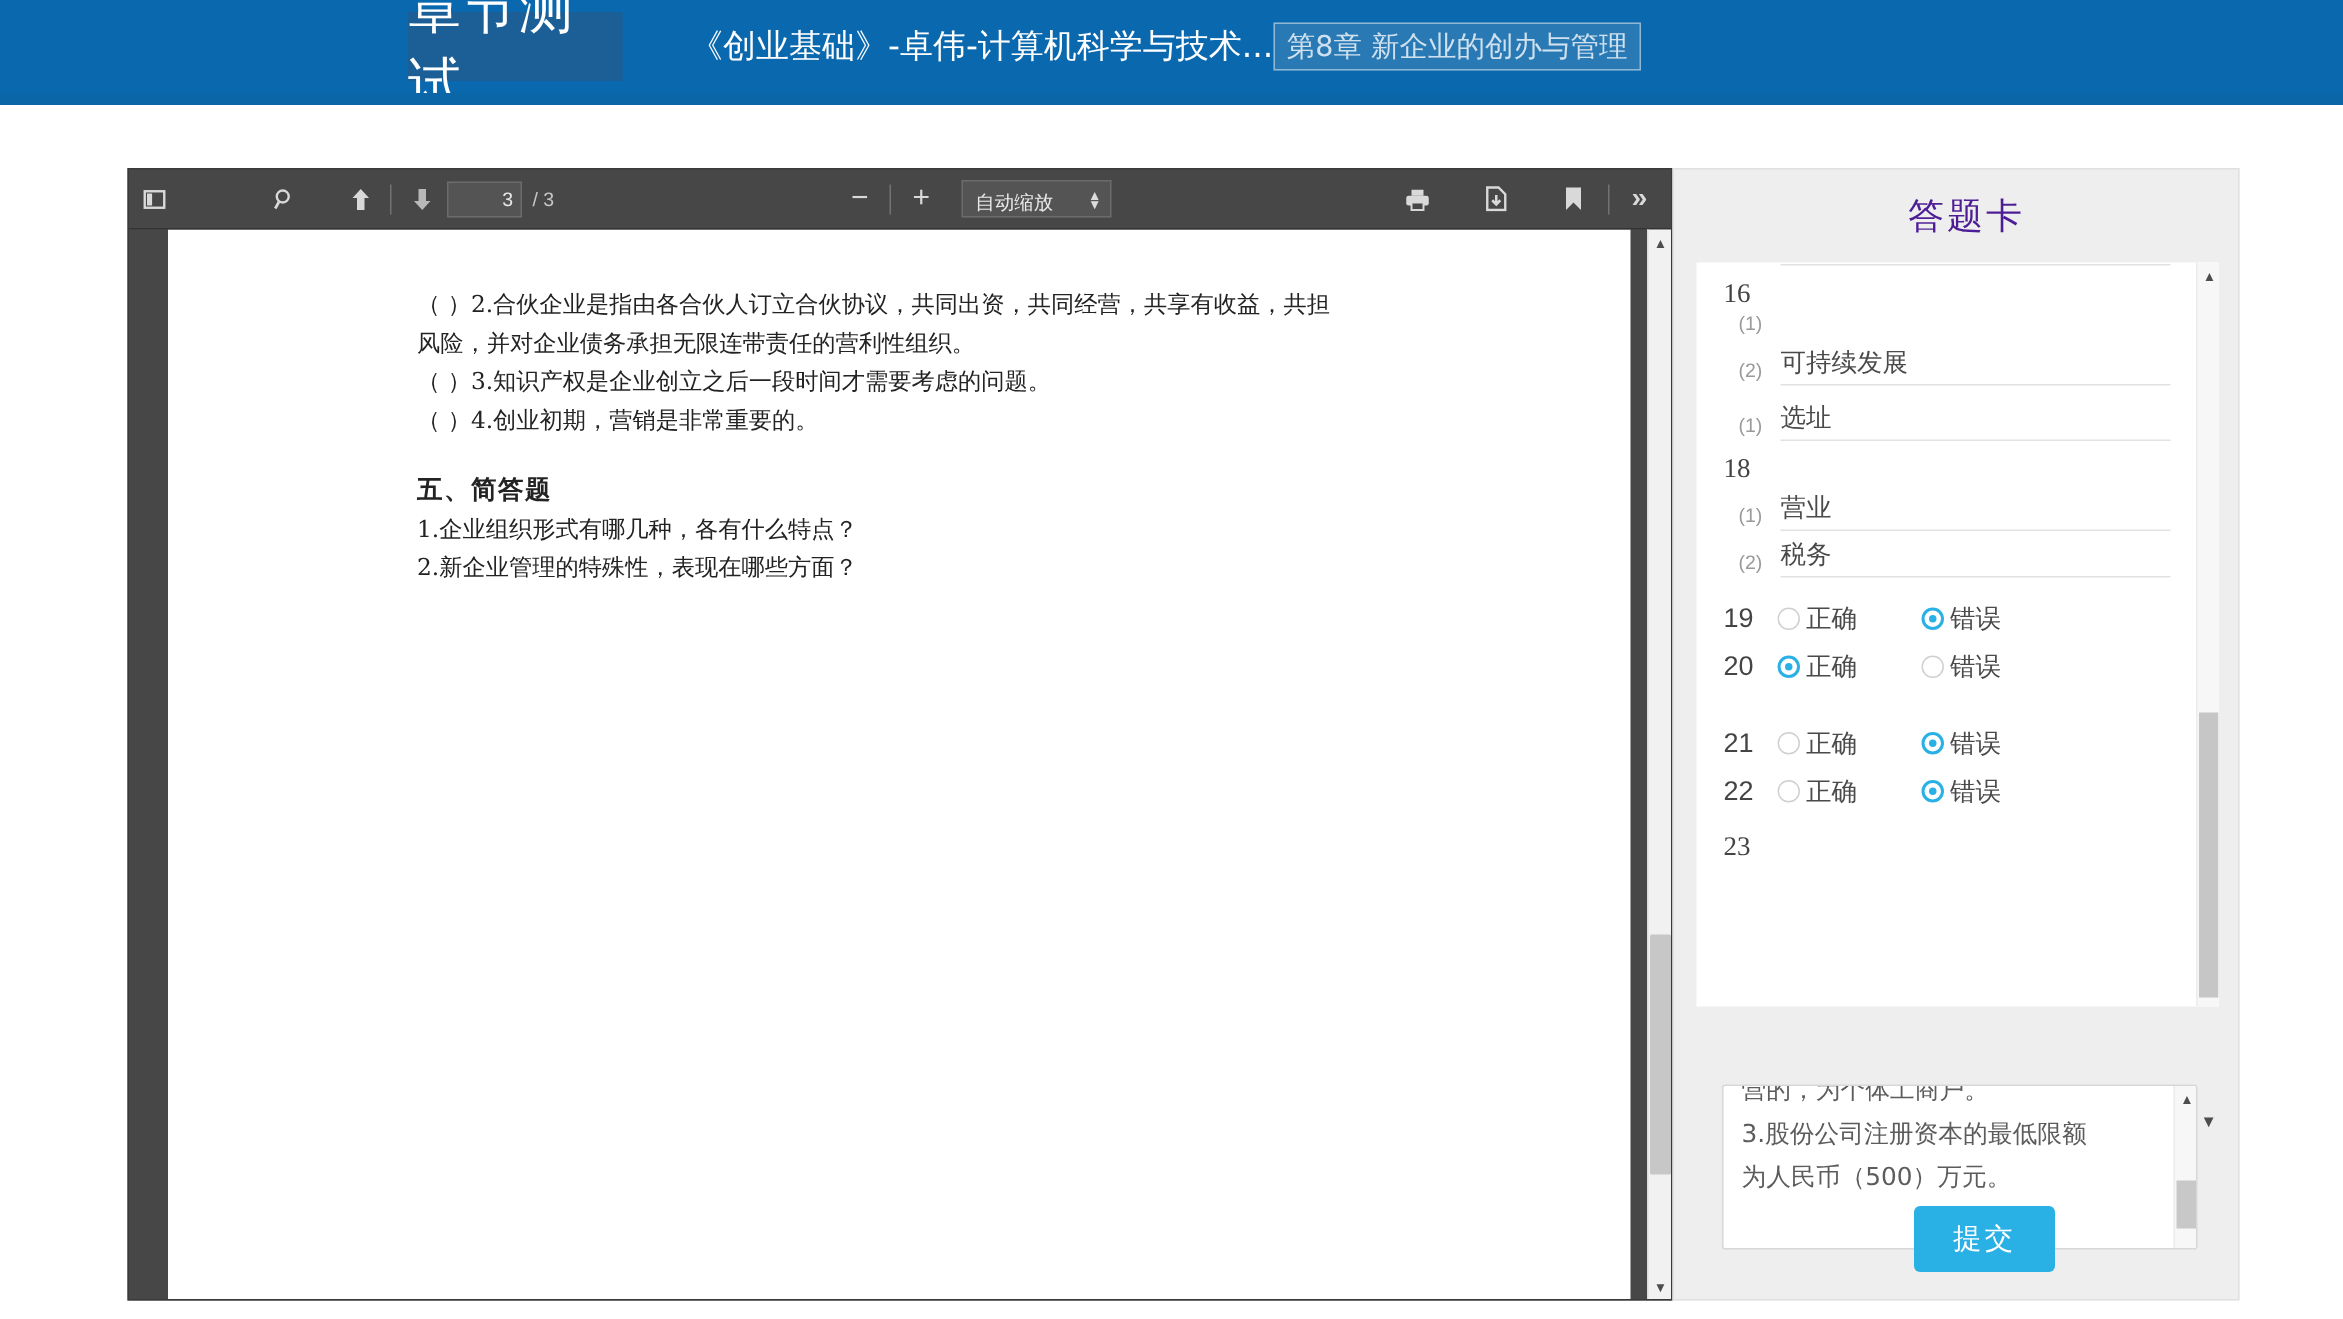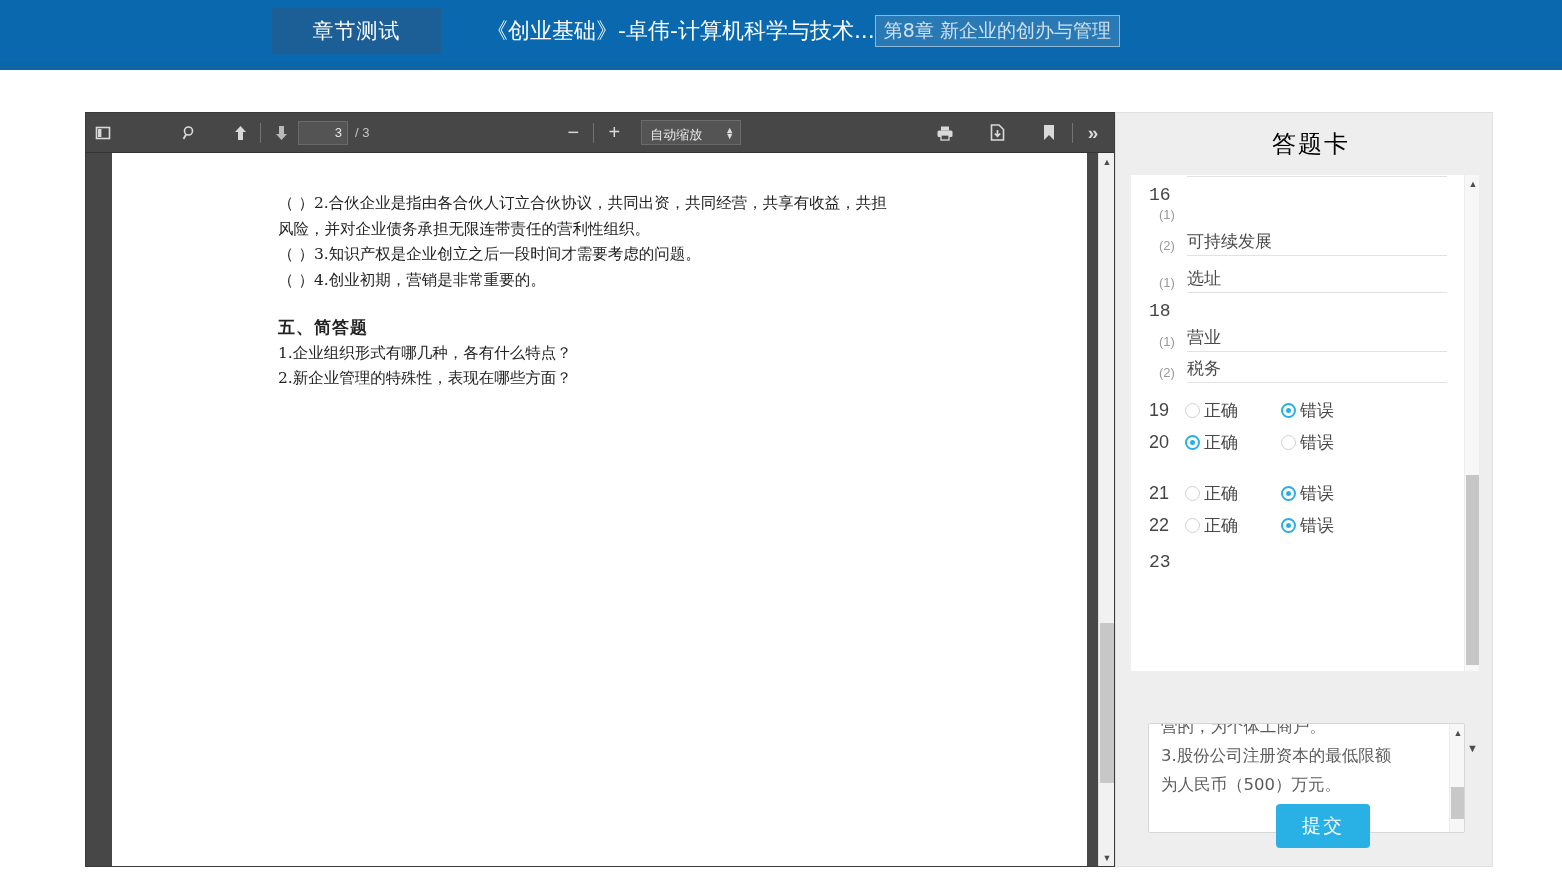--- a/index.html
+++ b/index.html
@@ -18,25 +18,25 @@
     background: #0a69ae;
     display: flex; align-items: center;
   }
   .topbar-underline {
     position: absolute; left: 0; top: 62px;
     width: 1562px; height: 8px;
     background: #0a66a7;
   }
   .logo-box {
     margin-left: 272px;
-    width: 169px; height: 46px;
+    width: 143px; height: 46px;
     background: #1c5f96;
     display: flex; align-items: center; justify-content: center;
     color: #ffffff;
-    font-size: 21px;
+    font-size: 36px;
     letter-spacing: 1px;
     font-family: "DejaVu Sans", sans-serif;
   }
   .course-title {
     margin-left: 45px;
     color: #ffffff;
     font-size: 22px;
     white-space: nowrap;
     font-family: "DejaVu Sans", sans-serif;
   }
@@ -178,21 +178,21 @@
   .answer-panel {
     position: absolute;
     left: 1115px; top: 112px;
     width: 378px; height: 755px;
     background: #eeeeee;
     border: 1px solid #e0e0e0;
   }
   .answer-title {
     height: 62px;
     display: flex; align-items: center; justify-content: center;
-    color: #000000;
+    color: #4c1d95;
     font-size: 24px;
     font-family: Liberation Serif, serif;
     letter-spacing: 2px;
     padding-left: 14px;
   }
   .answer-scrollarea {
     position: absolute;
     left: 15px; top: 62px;
     width: 348px; height: 496px;
     background: #ffffff;
@@ -201,21 +201,21 @@
   .ans-inner {
     position: relative;
     padding: 0 16px 0 18px;
     margin-top: -26px;
     width: 332px;
   }
   .q-block { padding-top: 6px; }
   .q-num {
     font-size: 18px;
     color: #444;
-    font-family: Liberation Mono, monospace;
+    font-family: Liberation Serif, serif;
     margin-bottom: 2px;
   }
   .blank-row {
     display: flex; align-items: flex-end;
     margin-bottom: 2px;
     padding-left: 10px;
   }
   .blank-idx {
     font-size: 13px;
     color: #9a9a9a;

